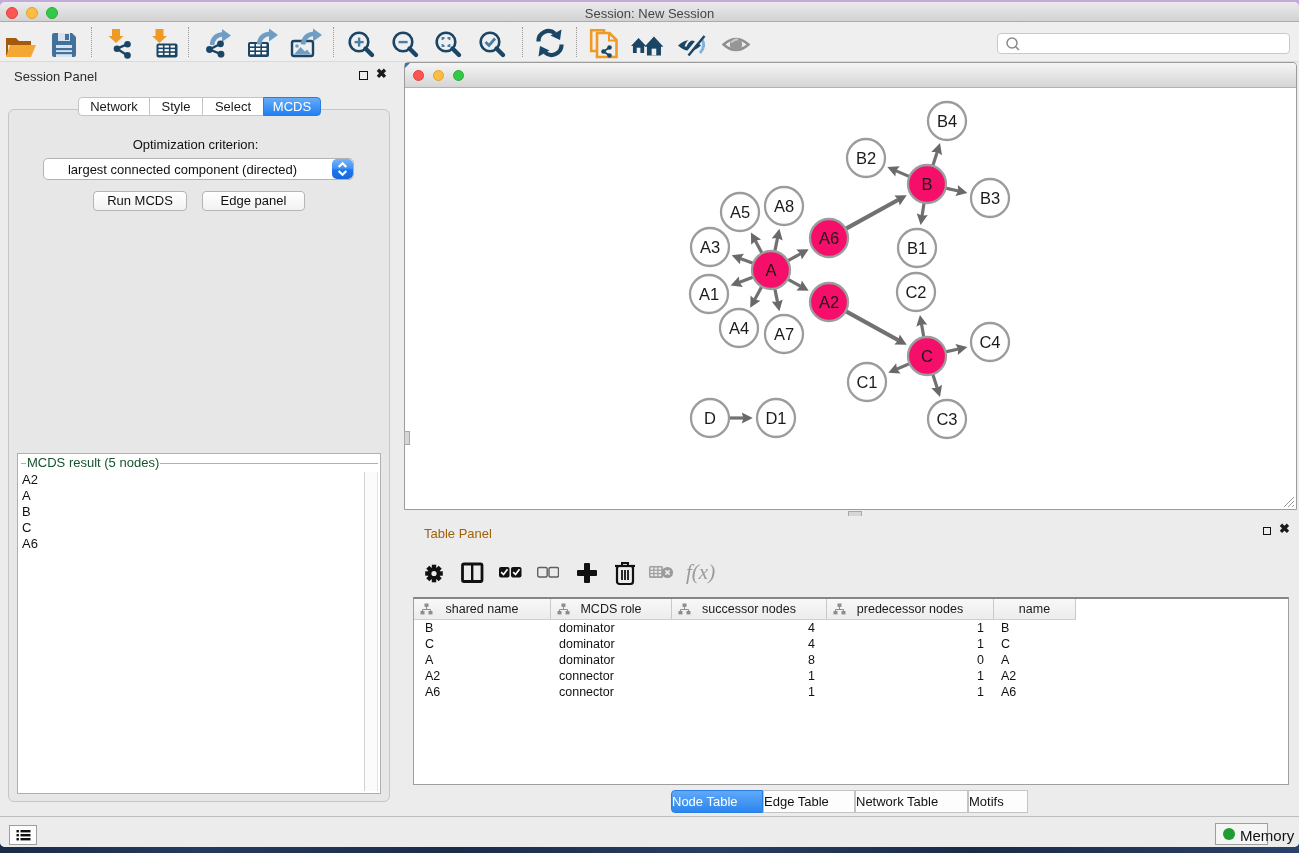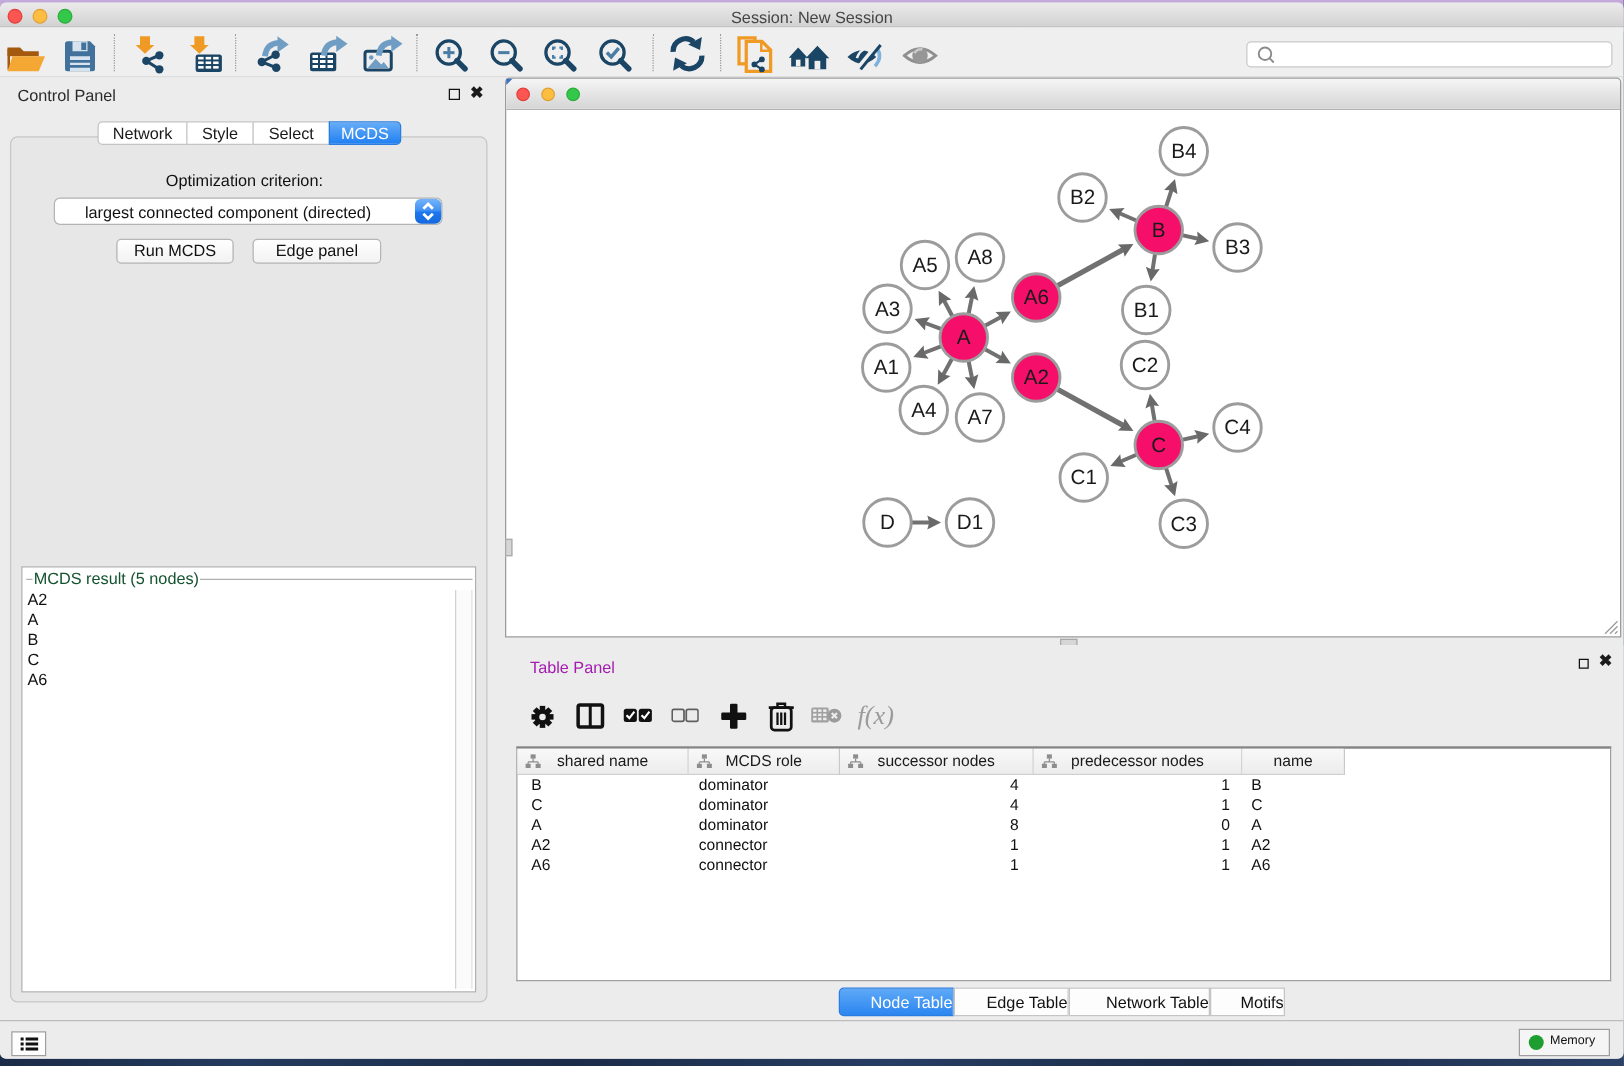--- a/index.html
+++ b/index.html
@@ -70,44 +70,44 @@
 #net-tb .t3 { left:48px; top:7px; width:11px; height:11px; background:#34c84a; border:1px solid #2bad3c; }
 #net-title { position:absolute; left:0; top:5px; width:891px; text-align:center; font-size:13px; color:#333; }
 #net-corner { position:absolute; left:0px; top:0px; width:0; height:0;
   border-left:5px solid #3f6fbf; border-bottom:5px solid transparent; }
 #graph { position:absolute; left:0; top:26px; }
 #net-grip { position:absolute; right:1px; bottom:1px; width:13px; height:13px; }
 #net-sbl { position:absolute; left:-1px; top:368px; width:6px; height:14px; background:#d6d6d6; border:1px solid #a9a9a9; }
 #net-sbb { position:absolute; left:443px; top:448px; width:14px; height:6px; background:#d6d6d6; border:1px solid #a9a9a9; }
 
 #tp { position:absolute; left:0px; top:454px; width:908px; height:300px; background:#ececec; }
-#tp-title { position:absolute; left:33px; top:10px; font-size:13px; color:#a21caf; }
+#tp-title { position:absolute; left:33px; top:10px; font-size:13px; color:#a16207; }
 #tp-restore { position:absolute; left:872px; top:11px; width:8px; height:8px; border:1.5px solid #111; }
 #tp-close { position:absolute; left:888px; top:5px; font-size:13px; color:#1a1a1a; font-weight:bold; }
 #tbl { position:absolute; left:22px; top:81px; width:876px; height:188px; background:#fff;
   border:1px solid #9f9f9f; border-top:2px solid #858585; }
 .th { position:absolute; top:0; height:21px; background:linear-gradient(#f8f8f8,#ececec);
   border-right:1px solid #c9c9c9; border-bottom:1px solid #cfcfcf; font-size:12.5px; color:#1a1a1a; }
 .th span { position:absolute; top:3px; left:0; width:100%; text-align:center; }
 .tcell { position:absolute; font-size:12.5px; color:#111; height:16px; line-height:16px; }
 
 .btab { position:absolute; top:274px; height:23px; background:#fdfdfd; border:1px solid #c4c4c4;
-  font-size:13px; color:#111; text-align:right; line-height:21px; }
+  font-size:13px; color:#111; text-align:left; line-height:21px; }
 #bt-node { left:280px; width:92px; border-radius:4px 0 0 4px;
   background:linear-gradient(#5fa9f7,#2b86f0); border-color:#2a7de0; color:#fff; }
 #bt-edge { left:372px; width:92px; }
 #bt-network { left:464px; width:113px; }
 #bt-motifs { left:577px; width:60px; }
 
 #status { position:absolute; left:0; top:814px; width:1299px; height:31px; background:#ececec;
   border-top:1px solid #bdbdbd; }
 #st-btn { position:absolute; left:9px; top:8px; width:28px; height:20px; border:1px solid #9e9e9e;
   background:#fdfdfd; }
-#mem-btn { position:absolute; left:1215px; top:6px; width:73px; height:22px; background:#f5f5f5;
-  border:1px solid #9e9e9e; font-size:10px; color:#111; }
+#mem-btn { position:absolute; left:1215px; top:6px; width:53px; height:22px; background:#f5f5f5;
+  border:1px solid #9e9e9e; font-size:15px; color:#111; }
 #mem-dot { position:absolute; left:7px; top:4px; width:12px; height:12px; background:#1e9e31;
   border-radius:50%; }
 #mem-txt { position:absolute; left:23px; top:4px; }
 </style>
 </head>
 <body>
 <div id="wall-top"></div>
 <div id="wall-bottom"></div>
 <div id="app">
   <div id="titlebar">
@@ -242,21 +242,21 @@
         <path d="M9.5 7.5 Q12 3.8 16 4.5" fill="none" stroke="#c9c9c9" stroke-width="2"></path>
       </svg>
     <div id="search">
         <svg width="20" height="20" style="position:absolute;left:5px;top:0px">
       <circle cx="9" cy="9" r="5" fill="none" stroke="#8a8a8a" stroke-width="1.5"></circle>
       <line x1="12.7" y1="12.7" x2="16" y2="16" stroke="#8a8a8a" stroke-width="1.5"></line>
         </svg>
       </div>
   </div>
   <div id="cp">
-    <div id="cp-title">Control Panel</div>
+    <div id="cp-title">Session Panel</div>
     <div id="cp-restore"></div>
     <div id="cp-close">✖</div>
     <div id="cp-inner"></div>
     <div class="cptab" id="tab-network">Network</div>
     <div class="cptab" id="tab-style">Style</div>
     <div class="cptab" id="tab-select">Select</div>
     <div class="cptab" id="tab-mcds">MCDS</div>
     <div id="dropdown">
       <div id="dd-text">largest connected component (directed)</div>
       <div id="dd-btn"><svg width="21" height="20">

